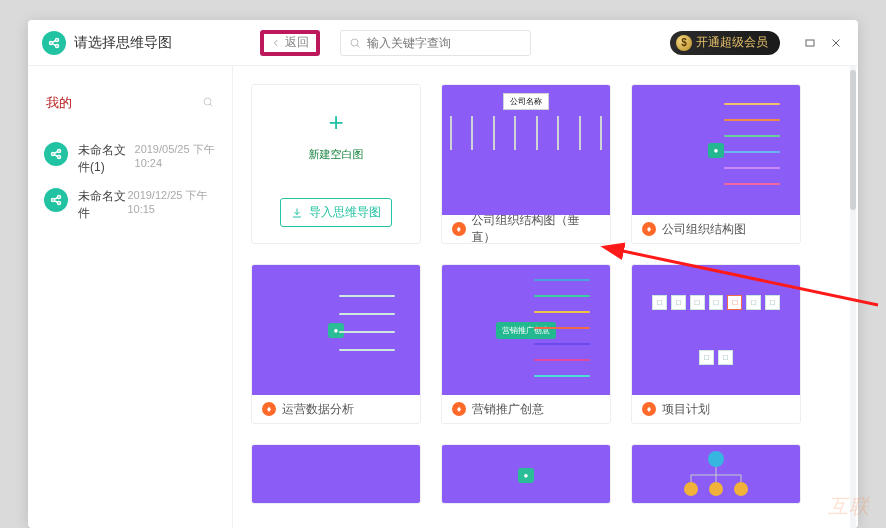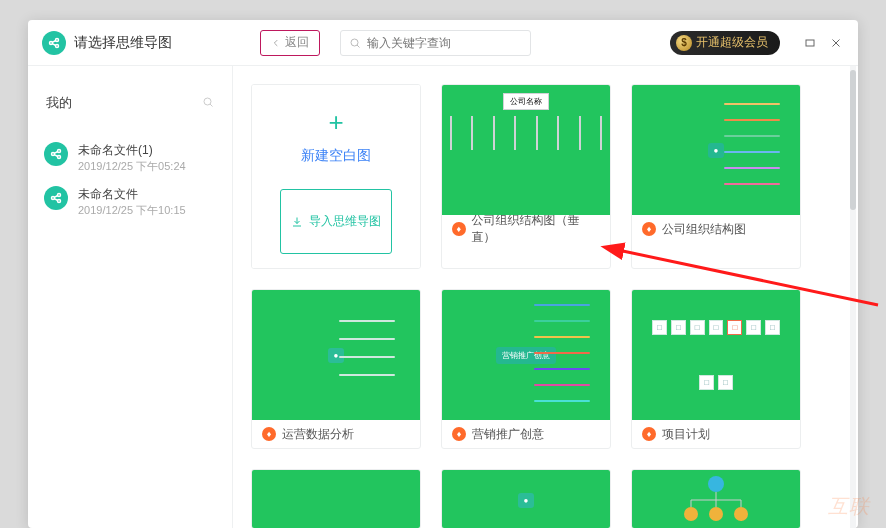--- a/index.html
+++ b/index.html
@@ -1,48 +1,48 @@
 <!DOCTYPE html>
 <html><head>
 <meta charset="utf-8">
 <style>
   *{box-sizing:border-box;margin:0;padding:0;font-family:"Microsoft YaHei","PingFang SC",Arial,sans-serif;-webkit-font-smoothing:antialiased}
   body{background:#dadada;width:886px;height:528px;overflow:hidden;position:relative}
   .window{position:absolute;left:28px;top:20px;width:830px;height:508px;background:#fff;border-radius:4px;box-shadow:0 2px 14px rgba(0,0,0,.14)}
   .header{height:46px;display:flex;align-items:center;padding:0 14px;gap:8px;border-bottom:1px solid #eef0f1}
   .round-icon{width:24px;height:24px;border-radius:50%;background:#22c3a3;display:flex;align-items:center;justify-content:center;color:#fff}
   .title{font-size:14px;color:#333;font-weight:500}
-  .back-btn{margin-left:80px;width:60px;height:26px;border:1px solid #be185d;border-radius:3px;display:flex;align-items:center;justify-content:center;gap:4px;font-size:12px;color:#888;cursor:pointer;background:#fff}
+  .back-btn{margin-left:80px;width:60px;height:26px;border:4px solid #be185d;border-radius:3px;display:flex;align-items:center;justify-content:center;gap:4px;font-size:12px;color:#888;cursor:pointer;background:#fff}
   .back-btn svg{display:block}
   .search{margin-left:12px;flex:0 0 160px;height:26px;border:1px solid #e2e4e6;border-radius:3px;display:flex;align-items:center;padding:0 8px;gap:6px}
   .search input{border:none;outline:none;font-size:12px;color:#4d7c0f;flex:1;background:transparent}
   .vip-badge{margin-left:auto;height:24px;padding:0 12px 0 6px;border-radius:12px;background:linear-gradient(90deg,#2b2b2b,#1a1a1a);color:#e6c06a;display:flex;align-items:center;gap:4px;font-size:12px;cursor:pointer}
   .vip-badge .coin{width:16px;height:16px;border-radius:50%;background:radial-gradient(circle at 35% 35%,#f4d882,#b88923);display:flex;align-items:center;justify-content:center;color:#5a3a00;font-size:10px;font-weight:bold}
   .win-ctrl{display:flex;gap:10px;margin-left:14px}
   .win-ctrl span{width:16px;height:16px;display:flex;align-items:center;justify-content:center;color:#666;cursor:pointer}
   .body{display:flex;height:calc(100% - 46px)}
   .sidebar{width:205px;border-right:1px solid #eef0f1;padding-top:18px}
-  .sb-item{height:38px;display:flex;align-items:center;padding:0 18px;font-size:13px;color:#404040;cursor:pointer;position:relative}
+  .sb-item{height:38px;display:flex;align-items:center;padding:0 18px;font-size:13px;color:#b91c1c;cursor:pointer;position:relative}
   .sb-item.active{background:#eef9f6;color:#333;border-left:3px solid #22c3a3;padding-left:15px}
   .sb-item .chev{margin-left:auto;color:#bbb}
   .sb-item .sch{margin-left:auto;color:#ccc}
   .sb-files{padding:14px 10px}
   .file-row{display:flex;gap:10px;padding:6px 6px;cursor:pointer}
   .file-ico{width:24px;height:24px;border-radius:50%;background:#22c3a3;display:flex;align-items:center;justify-content:center;color:#fff;flex:0 0 24px}
-  .file-meta{display:flex;flex-direction:column}
+  .file-meta{display:flex;}
   .file-name{font-size:12px;color:#444}
   .file-time{font-size:11px;color:#aaa}
   .main{flex:1;overflow:auto;padding:18px 18px 0 18px;position:relative}
   .grid{display:grid;grid-template-columns:repeat(3,170px);gap:20px}
   .card{width:170px;border:1px solid #eceeef;border-radius:3px;background:#fff;overflow:hidden}
-  .thumb{height:130px;background:#22c55e;display:flex;align-items:center;justify-content:center;position:relative}
+  .thumb{height:130px;background:#8b5cf6;display:flex;align-items:center;justify-content:center;position:relative}
   .card.new .thumb{flex-direction:column;gap:12px;height:auto;padding:24px 0 14px;background:#fff}
   .plus{font-size:26px;color:#22c3a3;line-height:1}
-  .new-label{font-size:14px;color:#3b82f6}
-  .import-btn{margin-top:12px;border:1px solid #22c3a3;color:#22c3a3;font-size:12px;padding:23px 10px;border-radius:3px;display:flex;align-items:center;gap:6px;cursor:pointer;background:#fff}
+  .new-label{font-size:11px;color:#15803d}
+  .import-btn{margin-top:24px;border:1px solid #22c3a3;color:#22c3a3;font-size:12px;padding:5px 10px;border-radius:3px;display:flex;align-items:center;gap:6px;cursor:pointer;background:#fff}
   .footer{height:28px;display:flex;align-items:center;gap:6px;padding:0 10px;font-size:12px;color:#555}
   .fire{width:14px;height:14px;border-radius:50%;background:#ff6a2b;display:inline-flex;align-items:center;justify-content:center;color:#fff;font-size:9px}
   
   .mm-org{display:flex;flex-direction:column;align-items:center;gap:6px;width:100%;height:100%;padding:8px}
   .mm-org .root{border:1px solid #d0d3d6;background:#fff;font-size:8px;padding:2px 6px}
   .mm-org .row{display:flex;justify-content:space-between;width:100%}
   .mm-org .node{width:2px;height:34px;background:#cfd3d6}
   .mm-center{display:flex;align-items:center;justify-content:center;width:100%;height:100%;position:relative}
   .mm-center .core{background:#24b890;color:#fff;font-size:8px;padding:3px 6px;border-radius:3px}
   .mm-lines span{position:absolute;height:2px;border-radius:2px;left:55%;width:56px}
@@ -117,21 +117,21 @@
           <span class="file-ico">
               <svg width="12" height="12" viewBox="0 0 24 24" fill="none" stroke="#fff" stroke-width="3">
                 <circle cx="6" cy="12" r="3"></circle>
                 <circle cx="18" cy="6" r="3"></circle>
                 <circle cx="18" cy="18" r="3"></circle>
                 <path d="M8.5 10.7 15.5 7M8.5 13.3 15.5 17"></path>
               </svg>
             </span>
           <div class="file-meta">
             <span class="file-name">未命名文件(1)</span>
-            <span class="file-time">2019/12/25 下午05:24</span>
+            <span class="file-time">2019/05/25 下午10:24</span>
           </div>
         </div>
         <div class="file-row">
           <span class="file-ico">
               <svg width="12" height="12" viewBox="0 0 24 24" fill="none" stroke="#fff" stroke-width="3">
                 <circle cx="6" cy="12" r="3"></circle>
                 <circle cx="18" cy="6" r="3"></circle>
                 <circle cx="18" cy="18" r="3"></circle>
                 <path d="M8.5 10.7 15.5 7M8.5 13.3 15.5 17"></path>
               </svg>

